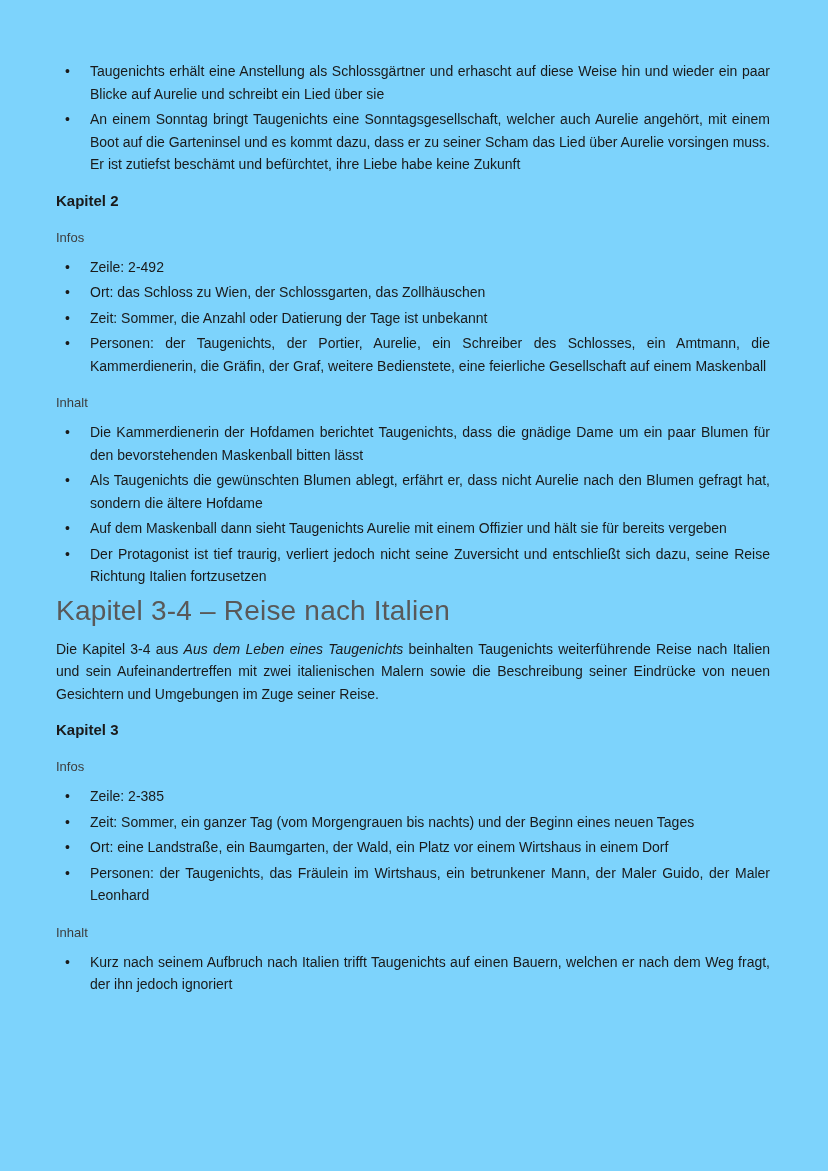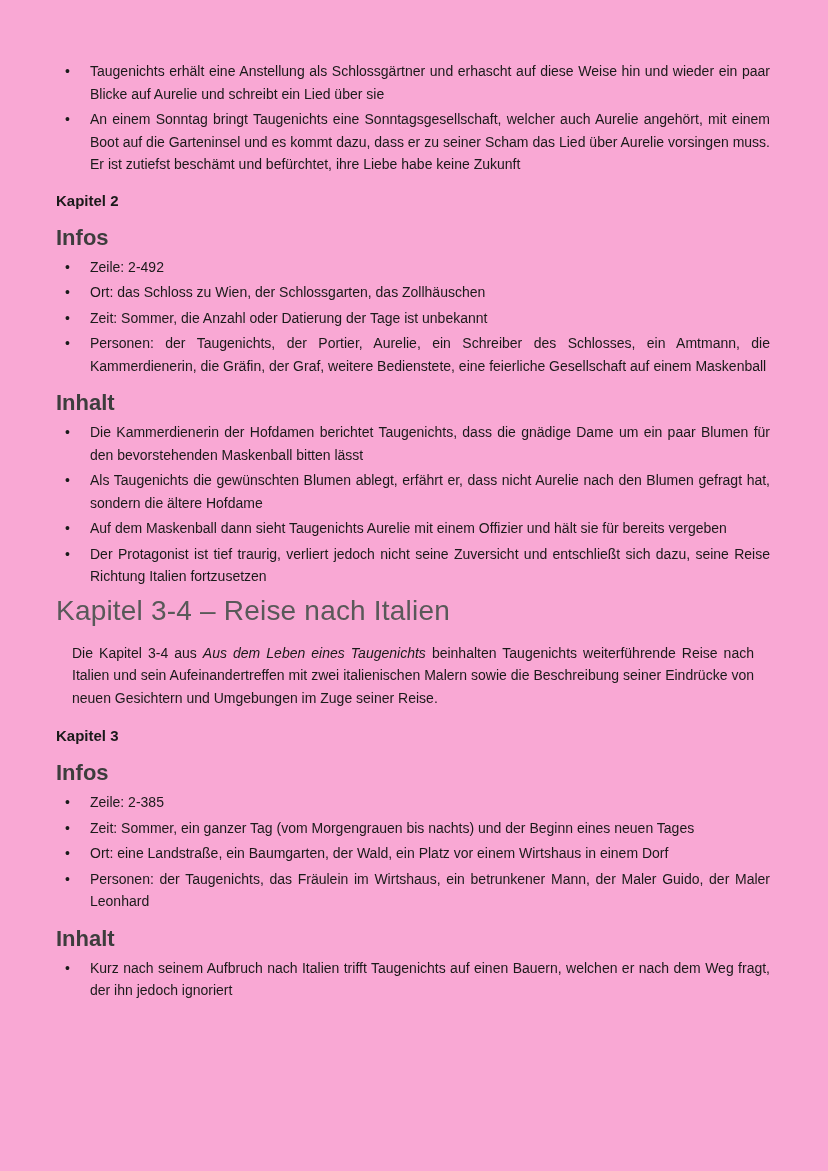--- a/index.html
+++ b/index.html
@@ -3,21 +3,21 @@
 <meta charset="utf-8">
 <style>
   * { margin: 0; padding: 0; box-sizing: border-box; }
   html, body { background: #ffffff; }
   body { width: 828px; }
 
   .page {
     position: relative;
     width: 828px;
     height: 1171px;
-    background: #f9a8d4;
+    background: #7dd3fc;
     padding: 60px 58px 0 56px;
     font-family: "Liberation Sans", sans-serif;
     font-size: 14px;
     line-height: 22.5px;
     color: #1a1a1a;
     overflow: hidden;
   }
 
   ul.doc-list { list-style: none; padding-left: 34px; margin: 0; }
   ul.doc-list li {
@@ -35,39 +35,39 @@
 
   .h-kapitel {
     font-size: 15px;
     font-weight: bold;
     color: #1a1a1a;
     line-height: 22px;
     margin: 14px 0 14px 0;
   }
 
   .h-sub {
-    font-size: 22px;
-    font-weight: 700;
+    font-size: 13px;
+    font-weight: 400;
     color: #3d3d3d;
     line-height: 24px;
     margin: 14px 0 6px 0;
   }
 
   .h-main {
     font-size: 28px;
     font-weight: 400;
     color: #595959;
     line-height: 30px;
     letter-spacing: 0.2px;
     margin: 8px 0 12px 0;
   }
 
   .intro {
     text-align: justify;
-    margin: 16px;
+    margin: 0;
   }
   .intro em { font-style: italic; }
 </style>
 </head>
 <body>
 
 <div class="page">
 
   <ul class="doc-list">
     <li>Taugenichts erhält eine Anstellung als Schlossgärtner und erhascht auf diese Weise hin und wieder ein paar Blicke auf Aurelie und schreibt ein Lied über sie</li>

